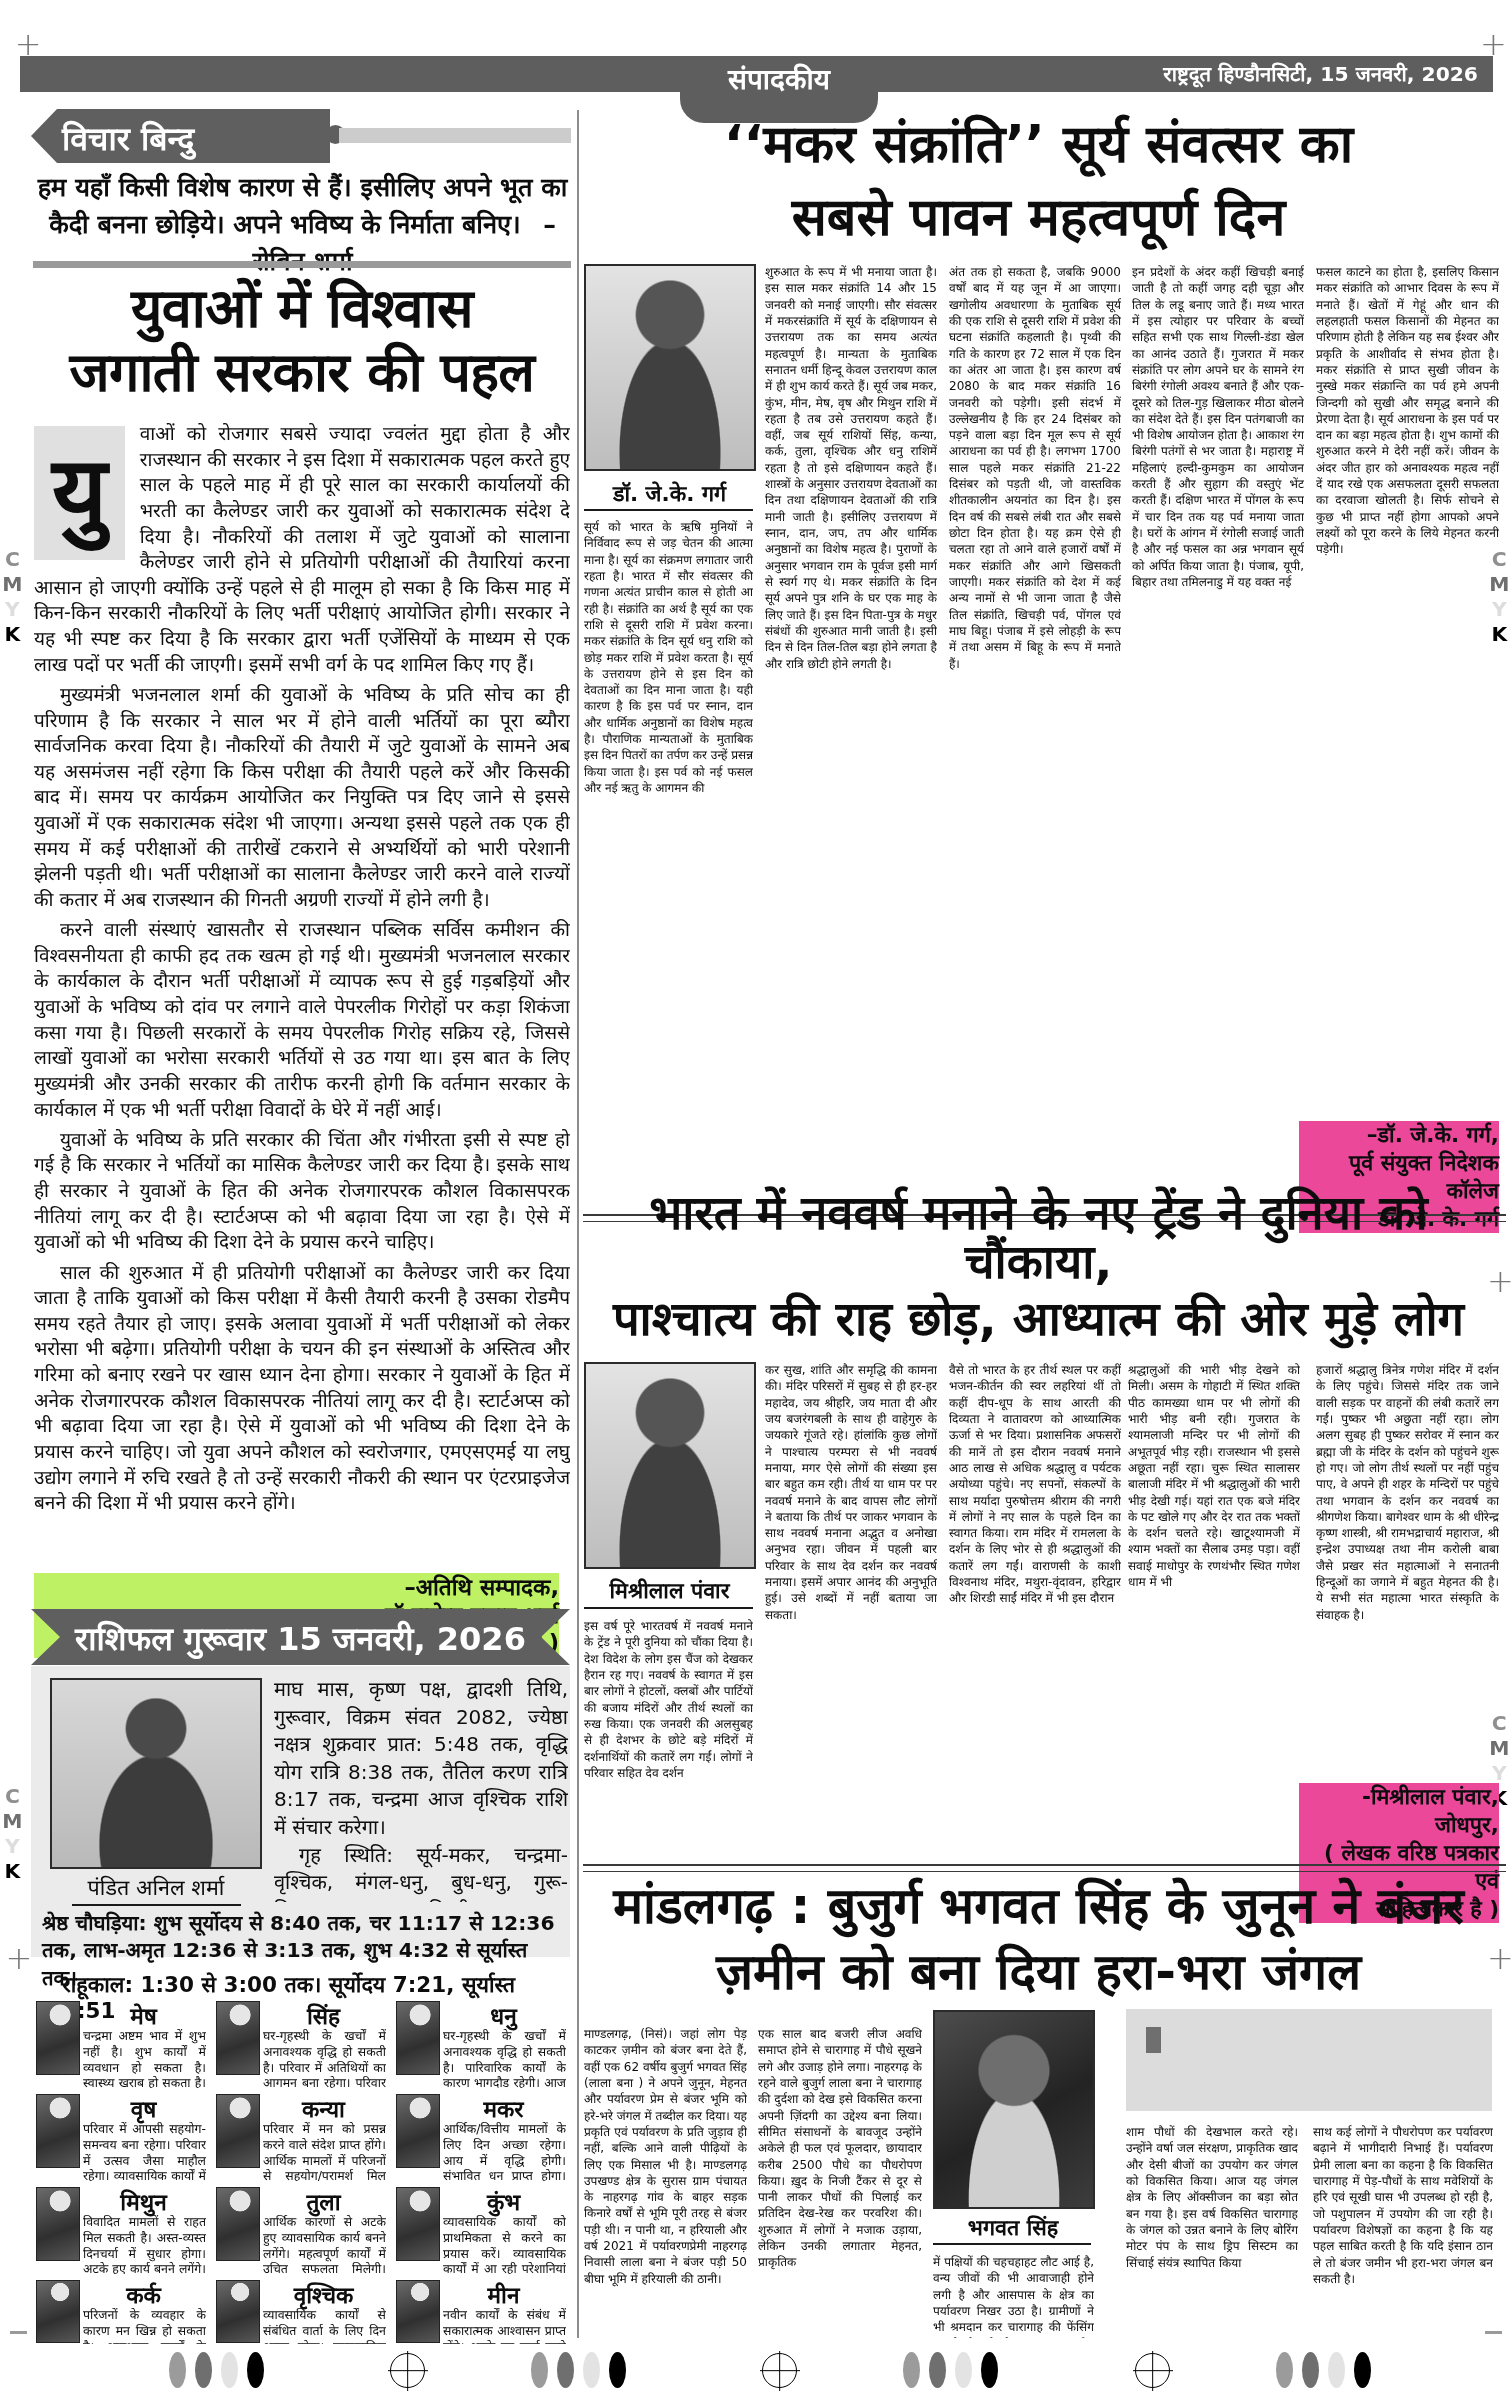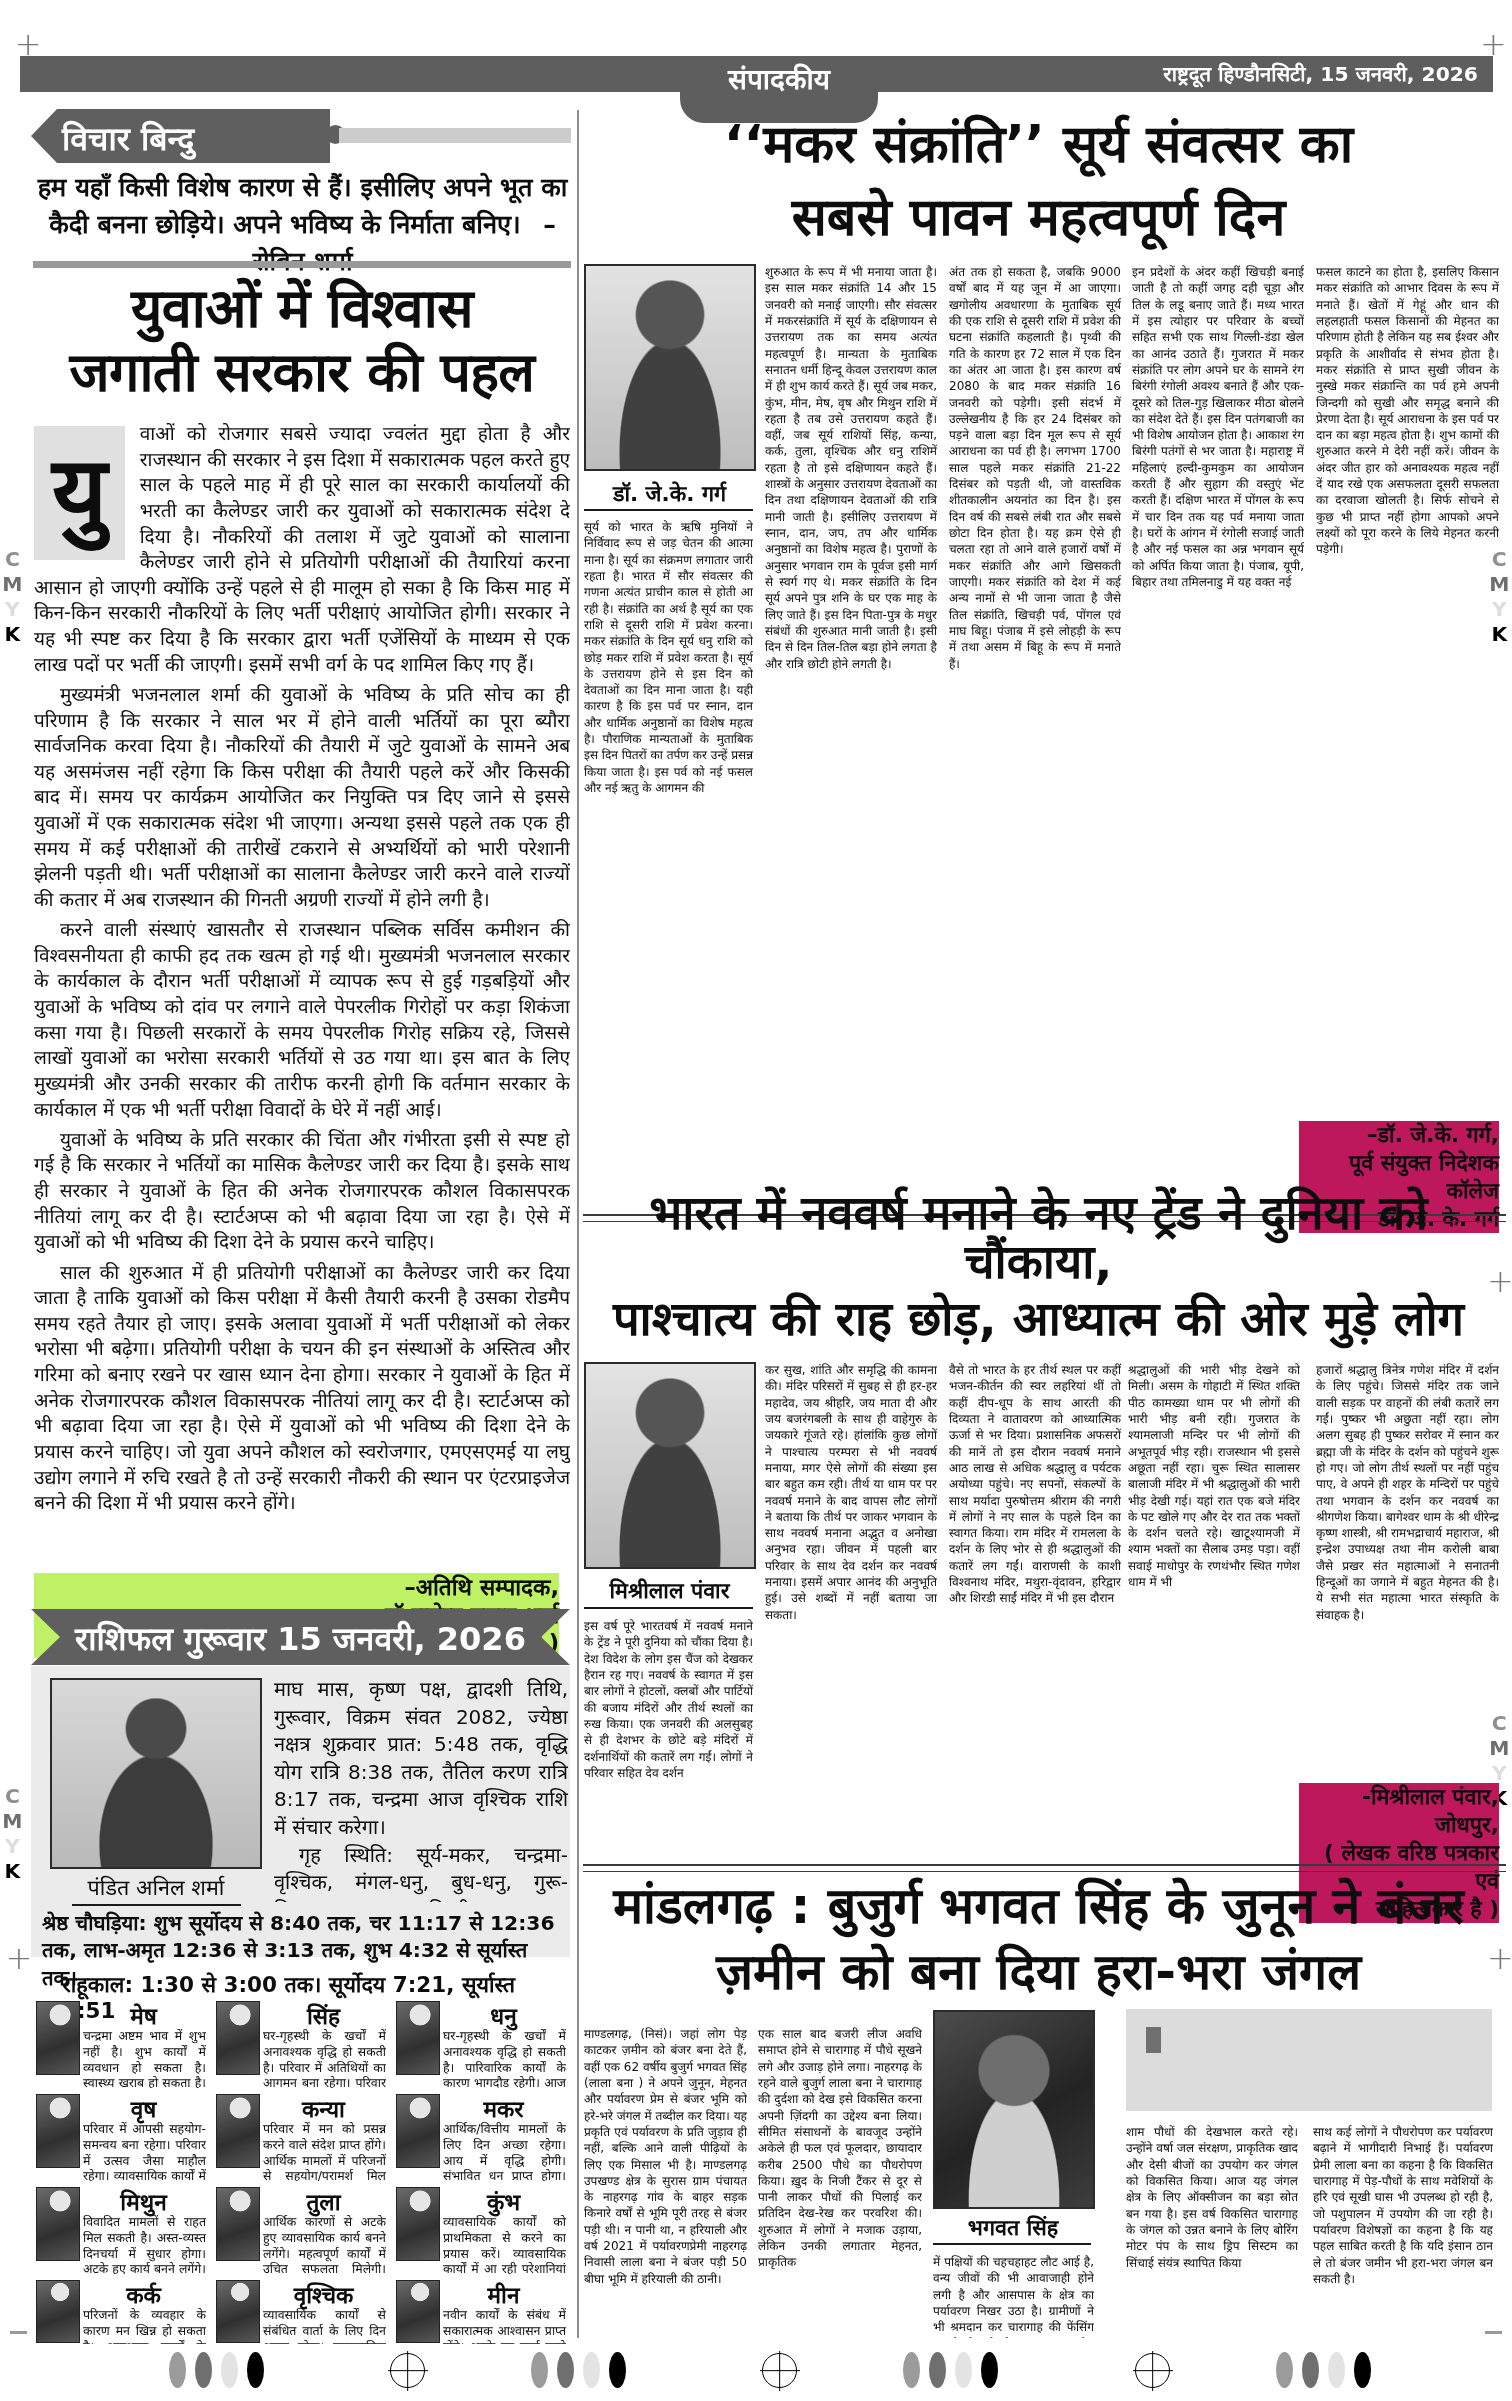--- a/index.html
+++ b/index.html
@@ -76,21 +76,21 @@
   .photo-cap{width:173px;text-align:center;font-weight:bold;font-size:21.5px;}
   #mk-cap{left:583px;top:478px;}
   .cap-rule{width:169px;height:2.3px;background:#1a1a1a;}
   #mk-cap-rule{left:584px;top:509px;}
   .news-col{font-size:12px;line-height:1.36;text-align:justify;overflow:hidden;}
   #mk-c1{left:584px;top:519px;width:169px;height:683px;}
   #mk-c2{left:765px;top:264px;width:172px;height:940px;}
   #mk-c3{left:949px;top:264px;width:172px;height:940px;}
   #mk-c4{left:1132px;top:264px;width:172px;height:940px;}
   #mk-c5{left:1316px;top:264px;width:183px;height:940px;}
-  .art-byline{text-align:right;font-weight:bold;font-size:21.5px;line-height:1.3;background:#be185d;}
+  .art-byline{text-align:right;font-weight:bold;font-size:21.5px;line-height:1.3;background:#ec4899;}
   #mk-byline{left:1299px;top:1121px;width:200px;}
 
   #nv-h1{top:1188px;font-size:47px;} #nv-h2{top:1294px;font-size:47px;}
   #nv-photo{left:584px;top:1362px;}
   #nv-cap{left:583px;top:1575px;}
   #nv-cap-rule{left:584px;top:1607px;}
   #nv-c1{left:584px;top:1618px;width:169px;height:239px;}
   #nv-c2{left:765px;top:1362px;width:172px;height:496px;}
   #nv-c3{left:949px;top:1362px;width:172px;height:496px;}
   #nv-c4{left:1128px;top:1362px;width:172px;height:496px;}

